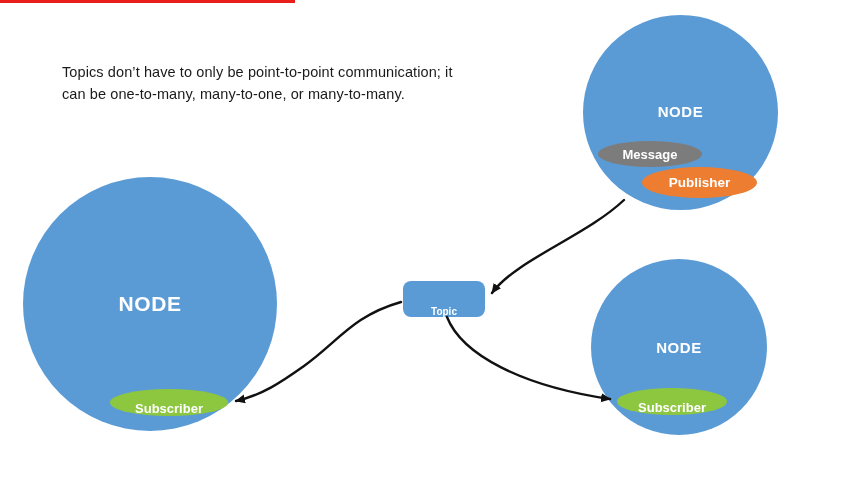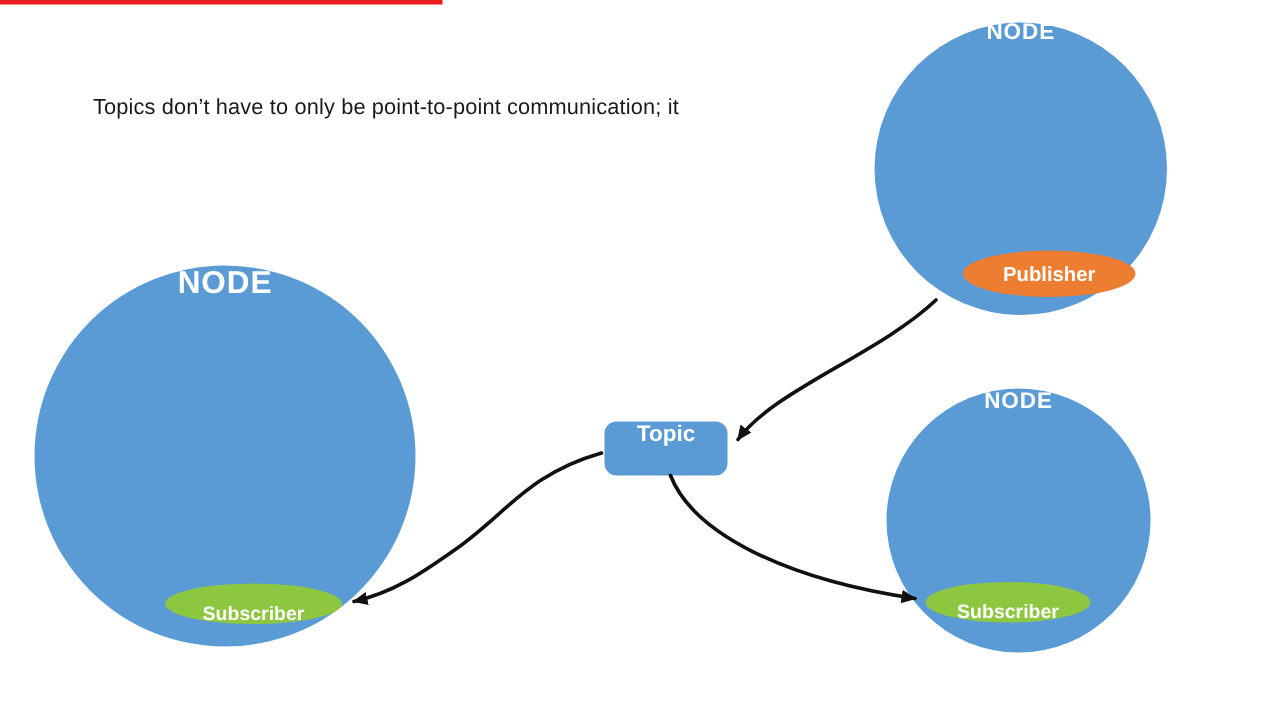--- a/index.html
+++ b/index.html
@@ -28,21 +28,21 @@
     font-size: 14.5px;
     line-height: 1.55;
     color: var(--text, #1A1A1A);
     letter-spacing: 0.1px;
   }
   .circle {
     position: absolute;
     border-radius: 50%;
     background: var(--node-blue, #5B9BD5);
     display: flex;
-    align-items: flex-start;
+    align-items: center;
     justify-content: center;
   }
   .left-node  { left: 23px;  top: 177px; width: 254px; height: 254px; }
   .tr-node    { left: 583px; top: 15px;  width: 195px; height: 195px; }
   .br-node    { left: 591px; top: 259px; width: 176px; height: 176px; }
   .node-label {
     color: #FFFFFF;
     font-weight: bold;
     font-size: 15px;
     letter-spacing: 0.6px;
@@ -67,25 +67,25 @@
   .tr-msg   { left: 598px; top: 141px; width: 104px; height: 26px; }
   .tr-pub   { left: 642px; top: 167px; width: 115px; height: 31px; font-size: 13.5px; }
   .br-sub   { left: 617px; top: 388px; width: 110px; height: 27px; }
   .topic {
     position: absolute;
     left: 403px; top: 281px;
     width: 82px; height: 36px;
     border-radius: 8px;
     background: var(--node-blue, #5B9BD5);
     display: flex;
-    align-items: flex-start;
+    align-items: flex-end;
     justify-content: center;
     color: #FFFFFF;
     font-weight: bold;
-    font-size: 15px;
+    font-size: 10px;
   }
   .arrows {
     position: absolute;
     left: 0; top: 0;
     pointer-events: none;
   }
   .arrow {
     fill: none;
     stroke: var(--arrow, #111111);
     stroke-width: 2.4;
@@ -95,31 +95,35 @@
 </style>
 </head>
 <body>
 
 <div class="stage">
 
   <div class="progress"></div>
 
   <div class="caption">
     <div>Topics don’t have to only be point-to-point communication; it</div>
+    <div>can be one-to-many, many-to-one, or many-to-many.</div>
   </div>
 
   <div class="circle left-node">
     <div class="node-label big">NODE</div>
   </div>
   <div class="pill green left-sub">
     <span>Subscriber</span>
   </div>
 
   <div class="circle tr-node">
     <div class="node-label">NODE</div>
+  </div>
+  <div class="pill gray tr-msg">
+    <span>Message</span>
   </div>
   <div class="pill orange tr-pub">
     <span>Publisher</span>
   </div>
 
   <div class="circle br-node">
     <div class="node-label">NODE</div>
   </div>
   <div class="pill green br-sub">
     <span>Subscriber</span>

